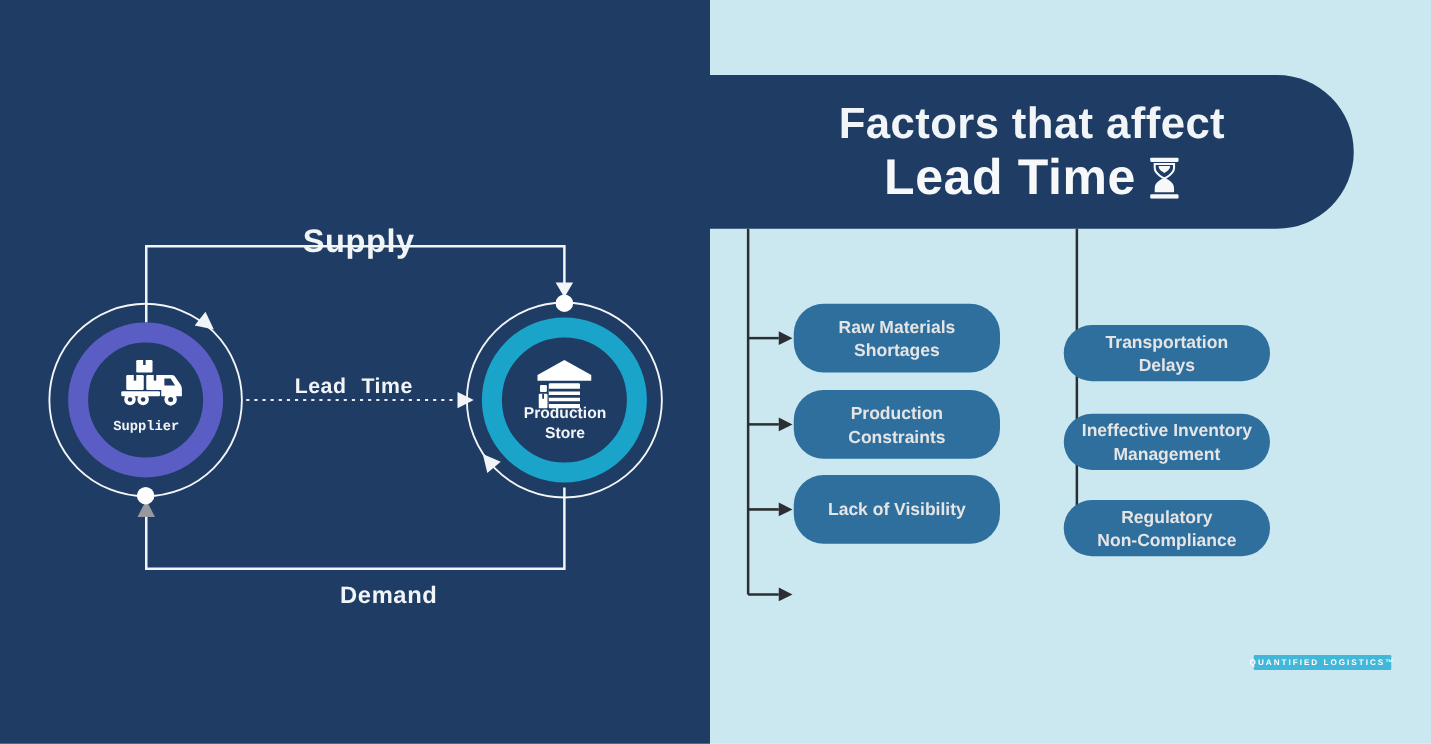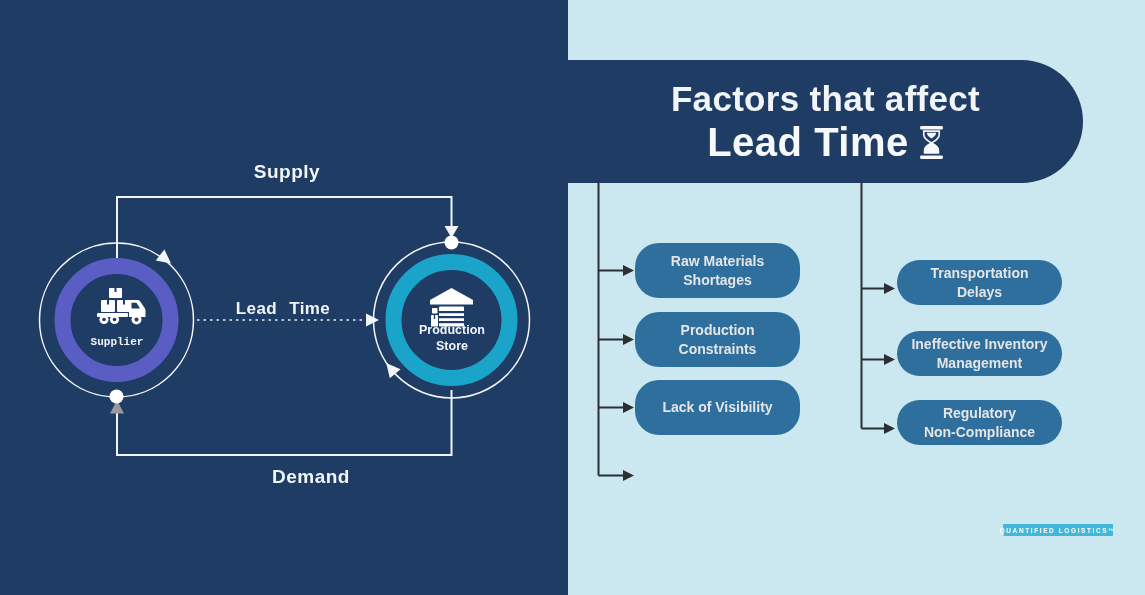--- a/index.html
+++ b/index.html
@@ -7,42 +7,42 @@
   body { font-family:"Liberation Sans", sans-serif; overflow:hidden; }
   .canvas { position:relative; width:1145px; height:595px; background:#cbe8f0; }
 
   .left-panel  { position:absolute; left:0; top:0; width:568px; height:595px; background:#1e3c64; }
   .right-panel { position:absolute; left:568px; top:0; width:577px; height:595px; }
 
   svg.overlay { position:absolute; left:0; top:0; width:1145px; height:595px; pointer-events:none; }
 
   
   .lbl { position:absolute; transform:translate(-50%,-50%); color:#f2f5f8; font-weight:bold; white-space:nowrap; }
-  .lbl-supply   { left:287px; top:172px; font-size:19px; letter-spacing:.5px; }
+  .lbl-supply   { left:287px; top:193px; font-size:26px; letter-spacing:.5px; }
   .lbl-demand   { left:285px; top:477px; font-size:19px; letter-spacing:.5px;margin-left:26px; }
   .lbl-leadtime { left:283px; top:309px; font-size:17px; word-spacing:7px; letter-spacing:.4px; }
   .node-label { position:absolute; transform:translate(-50%,-50%); color:#f2f5f8; font-weight:bold;
                 text-align:center; white-space:pre-line; }
   .node-supplier   { left:117px;  top:342px; font-size:11px;font-family:Liberation Mono, monospace; }
   .node-production { left:452px;  top:338px; font-size:12.5px; line-height:16px; }
 
   
   .header-pill { position:absolute; left:568px; top:60px; width:515px; height:123px;
                  background:#1e3c64; border-radius:0 62px 62px 0;
                  display:flex; flex-direction:column; align-items:center; justify-content:center; gap:1px; }
   .header-line1 { color:#f2f5f8; font-size:35px; font-weight:bold; letter-spacing:.3px; }
   .header-line2-row { display:flex; align-items:center; gap:10px; }
   .header-line2 { color:#f6f8fa; font-size:40px; font-weight:bold; letter-spacing:.5px; }
 
   
   .factor-box { position:absolute; width:165px; background:#2e6f9e; border-radius:24px;
                 display:flex; align-items:center; justify-content:center; text-align:center;
                 color:#e5e5e5; font-size:14px; font-weight:bold; line-height:18.5px; white-space:pre-line; }
   .col-l { left:635px; height:55px; }
-  .col-r { left:897px; height:45px; }
+  .col-r { left:851px; height:45px; }
   .b1 { top:243px; } .b2 { top:312px; } .b3 { top:380px; } .b4 { top:448px; }
   .b5 { top:260px; } .b6 { top:331px; } .b7 { top:400px; }
 
   
   .logo { position:absolute; left:1003px; top:522px; width:110px; text-align:center; }
   .logo-word { font-size:34px; font-weight:bold; line-height:36px; letter-spacing:-.5px; }
   .logo-word .p1 { color:#1b3a5e; }
   .logo-word .p2 { color:#41b7da; }
   .logo-bar { margin-top:2px; height:12px; background:#41b7da; border-radius:1px;
               display:flex; align-items:center; justify-content:center;

